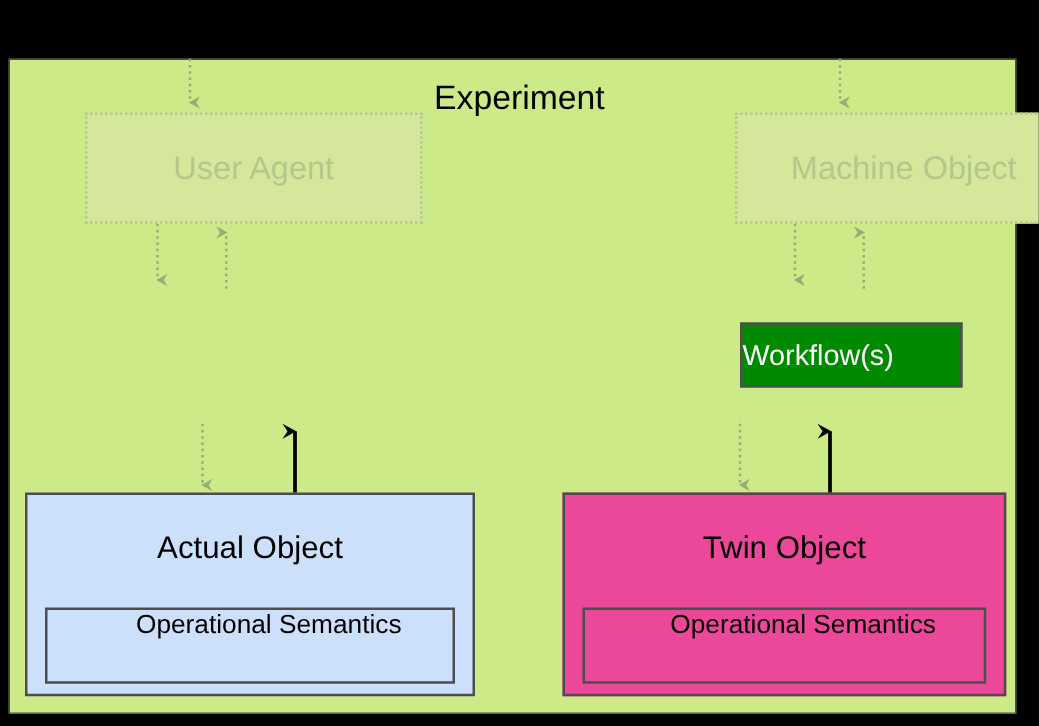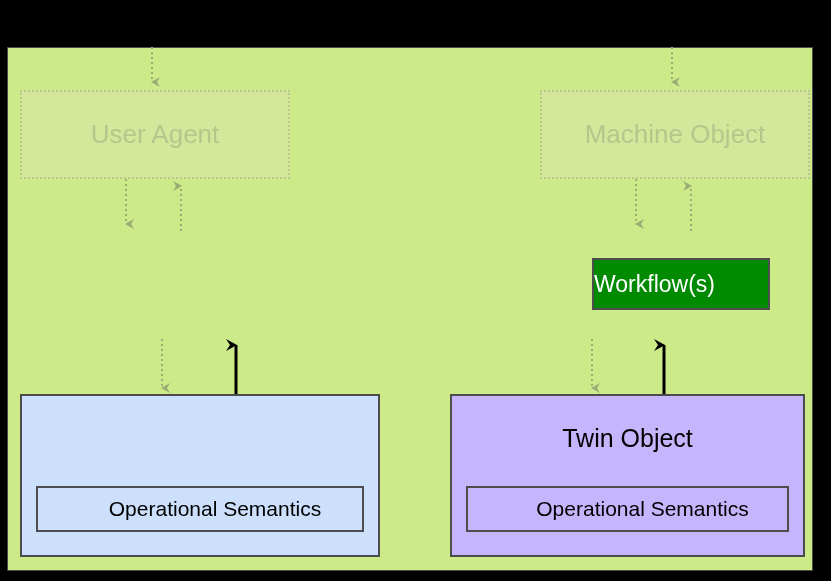--- a/index.html
+++ b/index.html
@@ -49,20 +49,21 @@
 
   
   .agent-box {
     position: absolute;
     background: #d4e79a;
     border: 2px dotted #b5c98a;
     box-sizing: border-box;
     display: flex;
     align-items: center;
     justify-content: center;
+    margin-left: 48px;
   }
   .agent-label {
     font-size: 26px;
     color: #b6c78c;
     white-space: nowrap;
   }
   #user-agent-box {
     left: 20px;
     top: 90px;
     width: 270px;
@@ -128,42 +129,41 @@
     top: 394px;
     width: 360px;
     height: 163px;
     background: #cce0fb;
   }
   #twin-object-box {
     left: 450px;
     top: 394px;
     width: 355px;
     height: 163px;
-    background: #c4b5fd;
+    background: #ec4899;
   }
   .object-title {
     position: absolute;
     left: 0;
     top: 28px;
     width: 100%;
     text-align: center;
     font-size: 25px;
     color: #000000;
     white-space: nowrap;
   }
   .semantics-box {
     position: absolute;
     left: 14px;
     top: 90px;
     right: 14px;
-    height: 46px;
+    height: 61px;
     border: 2px solid #4d4d4d;
     box-sizing: border-box;
     display: flex;
-    align-items: center;
     justify-content: center;
     background: transparent;
     padding-left: 30px;
   }
   .semantics-label {
     font-size: 21px;
     color: #000000;
     white-space: nowrap;
   }
 
@@ -175,35 +175,37 @@
     pointer-events: none;
   }
 </style>
 </head>
 <body>
 
 <div id="canvas">
 
   <div id="experiment-container"></div>
 
+  <div id="experiment-title">Experiment</div>
 
   <div id="user-agent-box" class="agent-box">
     <span class="agent-label">User Agent</span>
   </div>
 
   <div id="machine-agent-box" class="agent-box">
     <span class="agent-label">Machine Object</span>
   </div>
 
 
   <div id="workflow-box">
     <span id="workflow-label">Workflow(s)</span>
   </div>
 
   <div id="actual-object-box" class="object-box">
+    <div class="object-title">Actual Object</div>
     <div class="semantics-box">
       <span class="semantics-label">Operational Semantics</span>
     </div>
   </div>
 
   <div id="twin-object-box" class="object-box">
     <div class="object-title">Twin Object</div>
     <div class="semantics-box">
       <span class="semantics-label">Operational Semantics</span>
     </div>

